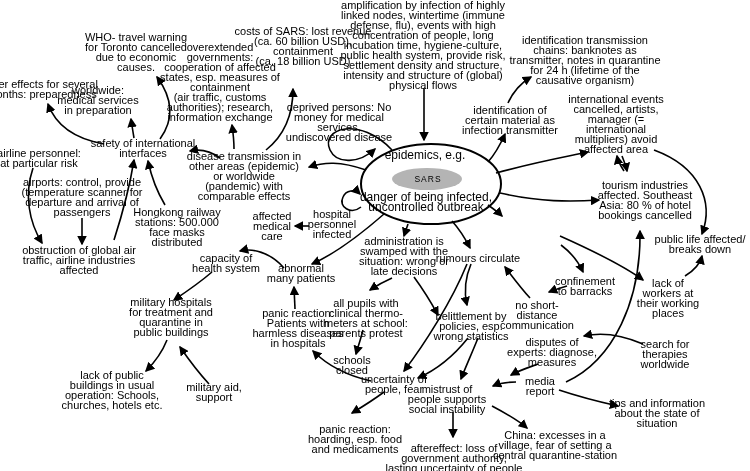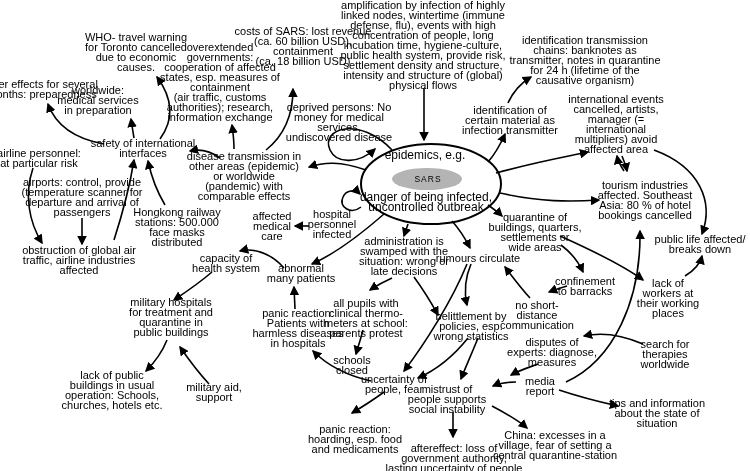--- a/index.html
+++ b/index.html
@@ -158,24 +158,20 @@
 infected</div>
   <div class="node" style="left:226px;top:263px">capacity of
 health system</div>
   <div class="node" style="left:301px;top:273px">abnormal
 many patients</div>
   <div class="node" style="left:404px;top:256px">administration is
 swamped with the
 situation: wrong or
 late decisions</div>
   <div class="node" style="left:478px;top:258px">rumours circulate</div>
-  <div class="node" style="left:535px;top:232px">quarantine of
-buildings, quarters,
-settlements or
-wide areas</div>
   <div class="node" style="left:645px;top:200px">tourism industries
 affected. Southeast
 Asia: 80 % of hotel
 bookings cancelled</div>
   <div class="node" style="left:700px;top:244px">public life affected/
 breaks down</div>
   <div class="node" style="left:585px;top:286px">confinement
 to barracks</div>
   <div class="node" style="left:537px;top:315px">no short-
 distance

